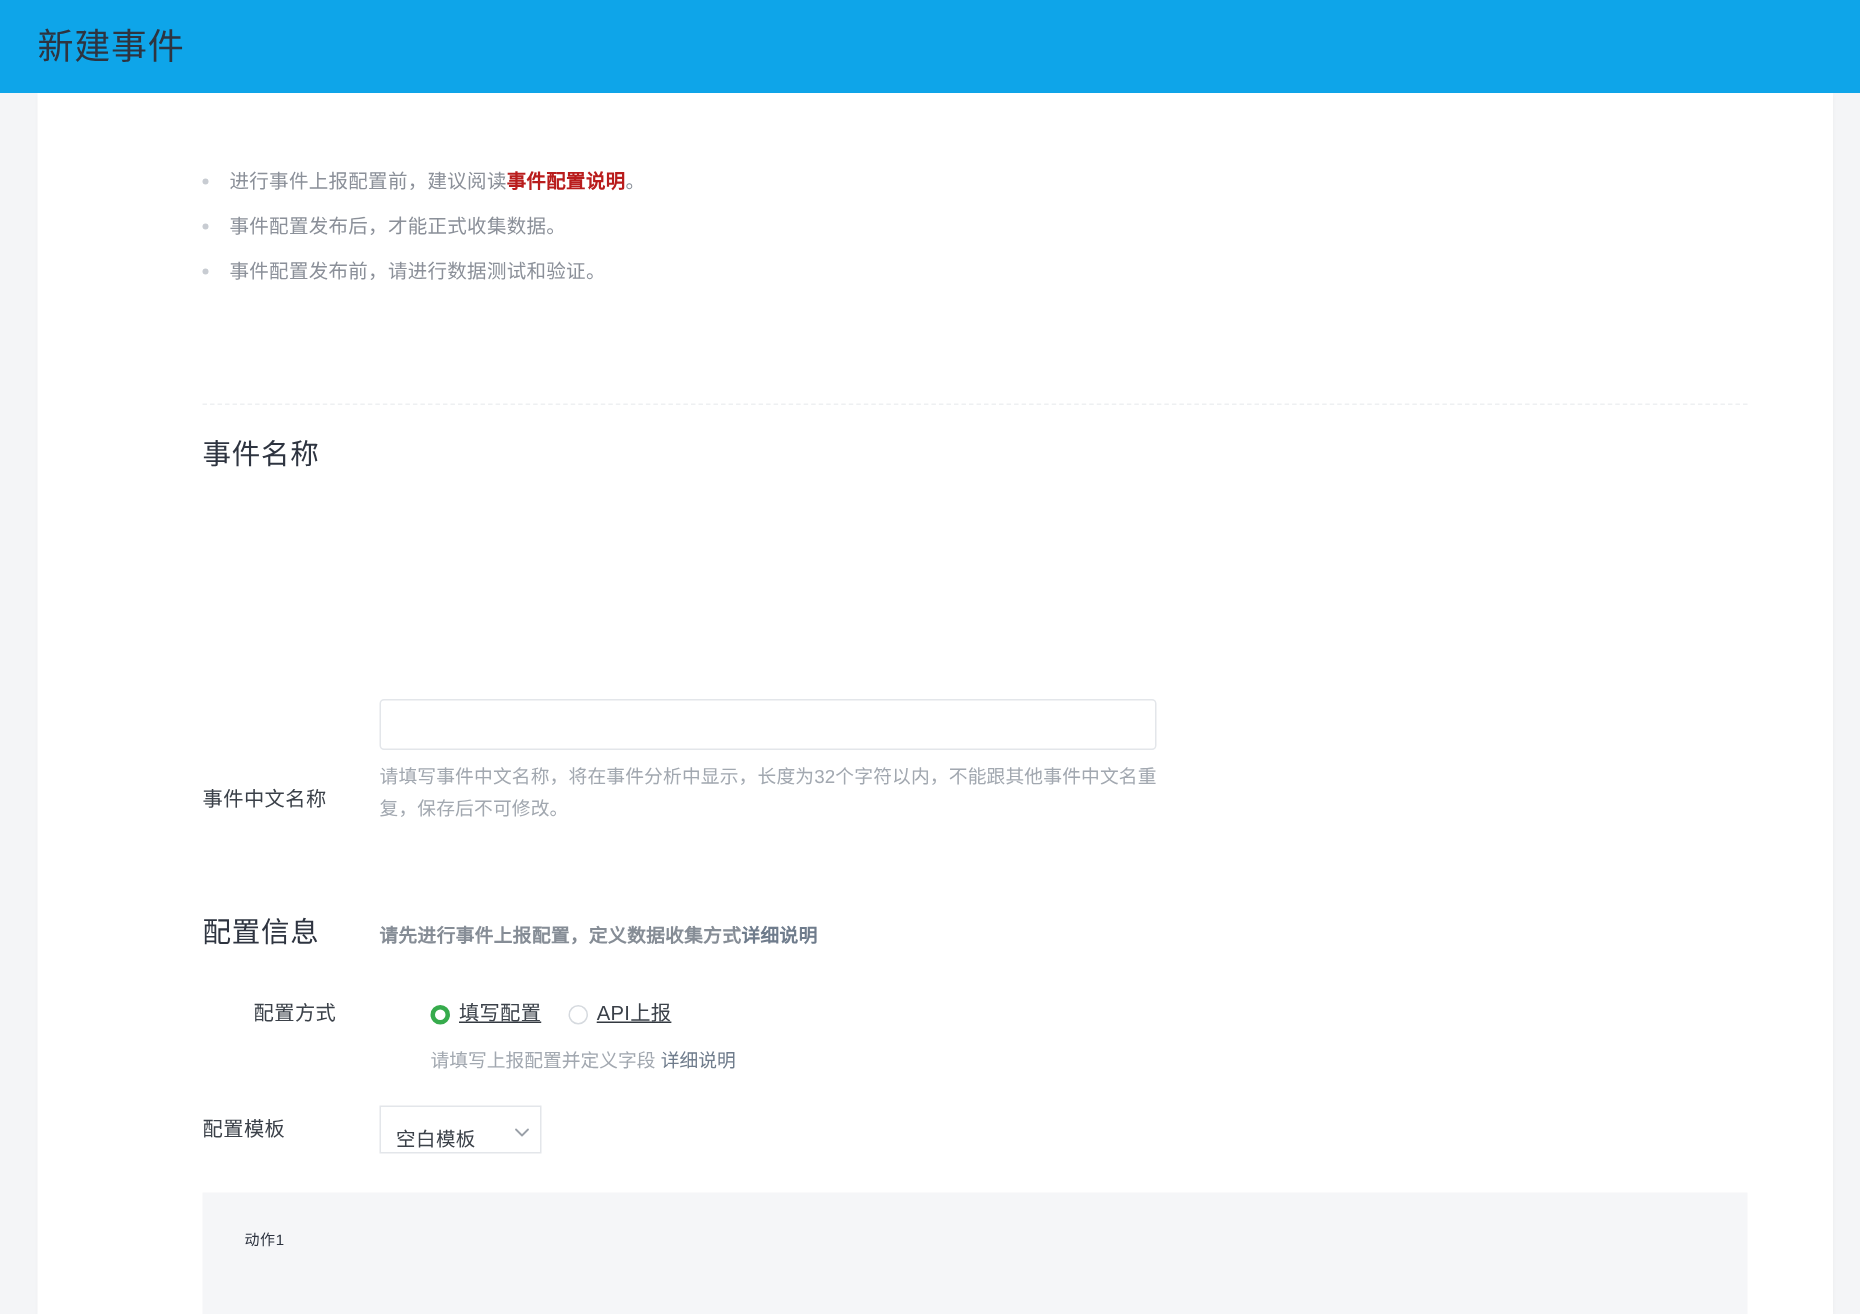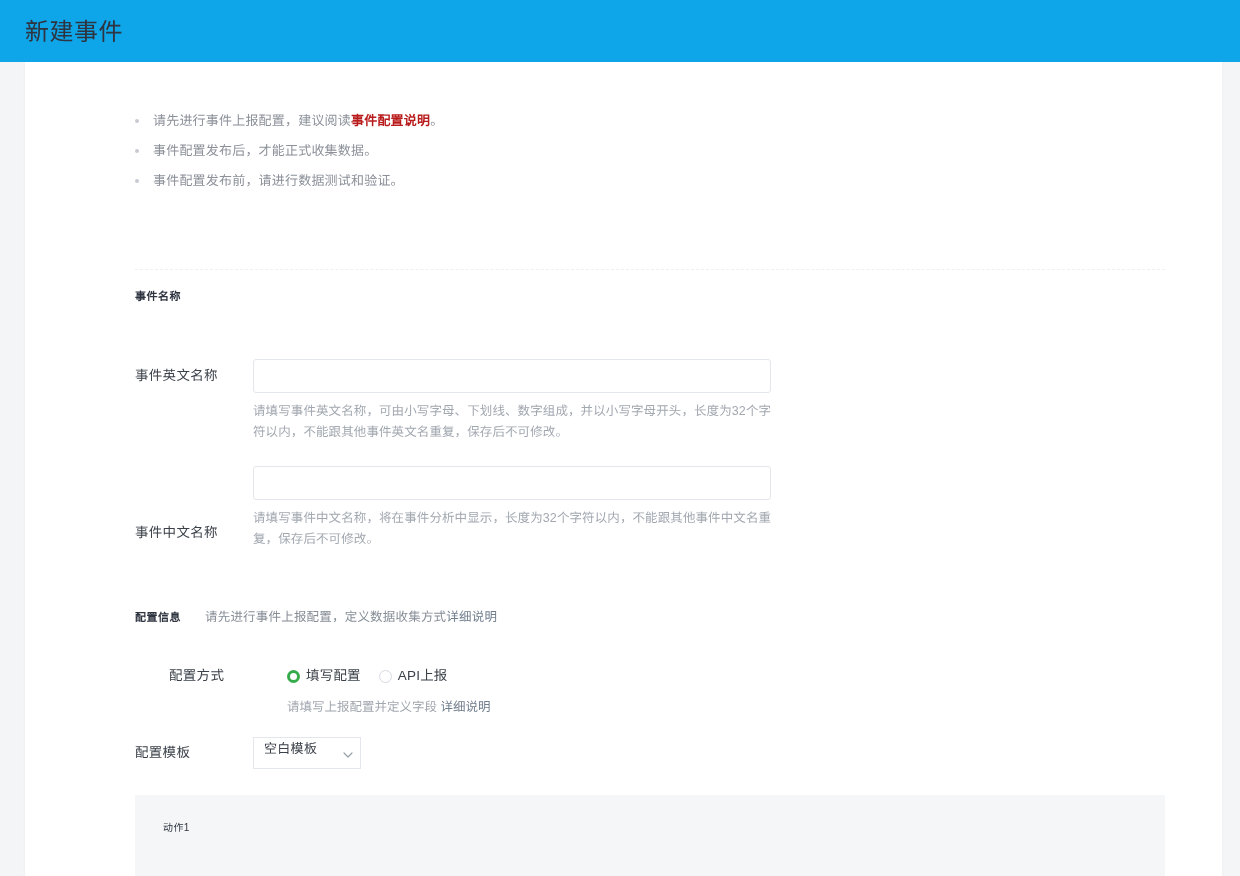--- a/index.html
+++ b/index.html
@@ -91,31 +91,32 @@
 
   
   .section {
     padding-left: 110px;
   }
   .section-head {
     display: flex;
     align-items: baseline;
   }
   .section-title {
-    font-size: 11px;
-    font-weight: 700;
+    font-size: 19px;
+    font-weight: 400;
     color: #2e3440;
     margin: 0;
     letter-spacing: 0.5px;
   }
   .section-sub {
     font-size: 12.5px;
     color: #868d96;
-    margin-left: 24px;
+    margin-left: 40px;
     letter-spacing: 0.2px;
+    font-weight: bold;
   }
   .inline-link {
     color: #6f7c8c;
     text-decoration: none;
     cursor: pointer;
   }
 
   #event-name-section { position: absolute; top: 225px; left: 0; }
   #config-section     { position: absolute; top: 544px; left: 0; }
 
@@ -158,20 +159,21 @@
   }
 
   #row-en { position: absolute; top: 297px; left: 110px; }
   #row-cn { position: absolute; top: 404px; left: 110px; align-items: flex-end; }
 
   
   .radio-group {
     display: flex;
     flex-wrap: wrap;
     align-items: center;
+    text-decoration: underline;
   }
   .radio-opt {
     display: inline-flex;
     align-items: center;
     margin-right: 18px;
     cursor: pointer;
     line-height: 20px;
     white-space: nowrap;
   }
   .radio-dot {
@@ -208,21 +210,21 @@
   #row-template .form-label { line-height: 32px; }
   .select-box {
     position: relative;
     width: 108px;
     height: 32px;
     box-sizing: border-box;
     border: 1px solid #e3e6ea;
     border-radius: 0;
     background: #fff;
     display: flex;
-    align-items: flex-start;
+    align-items: flex-end;
     padding: 0 10px;
     cursor: pointer;
   }
   .select-value {
     font-size: 13px;
     color: #3b4149;
     letter-spacing: 0.3px;
   }
   .chevron {
     position: absolute;
@@ -258,47 +260,40 @@
 
 <div class="page-header">
   <h1 class="page-title">新建事件</h1>
 </div>
 
 <div class="card">
 
   <ul class="notice-list">
     <li class="notice-item">
       <span class="bullet"></span>
-      <span>请先进行事件上报配置，建议阅读</span><a class="notice-link" href="#">事件配置说明</a><span>。</span>
+      <span>进行事件上报配置前，建议阅读</span><a class="notice-link" href="#">事件配置说明</a><span>。</span>
     </li>
     <li class="notice-item">
       <span class="bullet"></span>
       <span>事件配置发布后，才能正式收集数据。</span>
     </li>
     <li class="notice-item">
       <span class="bullet"></span>
       <span>事件配置发布前，请进行数据测试和验证。</span>
     </li>
   </ul>
 
   <div class="divider"></div>
 
   <div class="section" id="event-name-section">
     <div class="section-head">
       <h2 class="section-title">事件名称</h2>
     </div>
   </div>
 
-  <div class="form-row" id="row-en">
-    <div class="form-label">事件英文名称</div>
-    <div class="form-control">
-      <input class="text-input" type="text" value="" style="">
-      <div class="field-help">请填写事件英文名称，可由小写字母、下划线、数字组成，并以小写字母开头，长度为32个字符以内，不能跟其他事件英文名重复，保存后不可修改。</div>
-    </div>
-  </div>
 
   <div class="form-row" id="row-cn">
     <div class="form-label">事件中文名称</div>
     <div class="form-control">
       <input class="text-input" type="text" value="" style="">
       <div class="field-help">请填写事件中文名称，将在事件分析中显示，长度为32个字符以内，不能跟其他事件中文名重复，保存后不可修改。</div>
     </div>
   </div>
 
   <div class="section" id="config-section">

